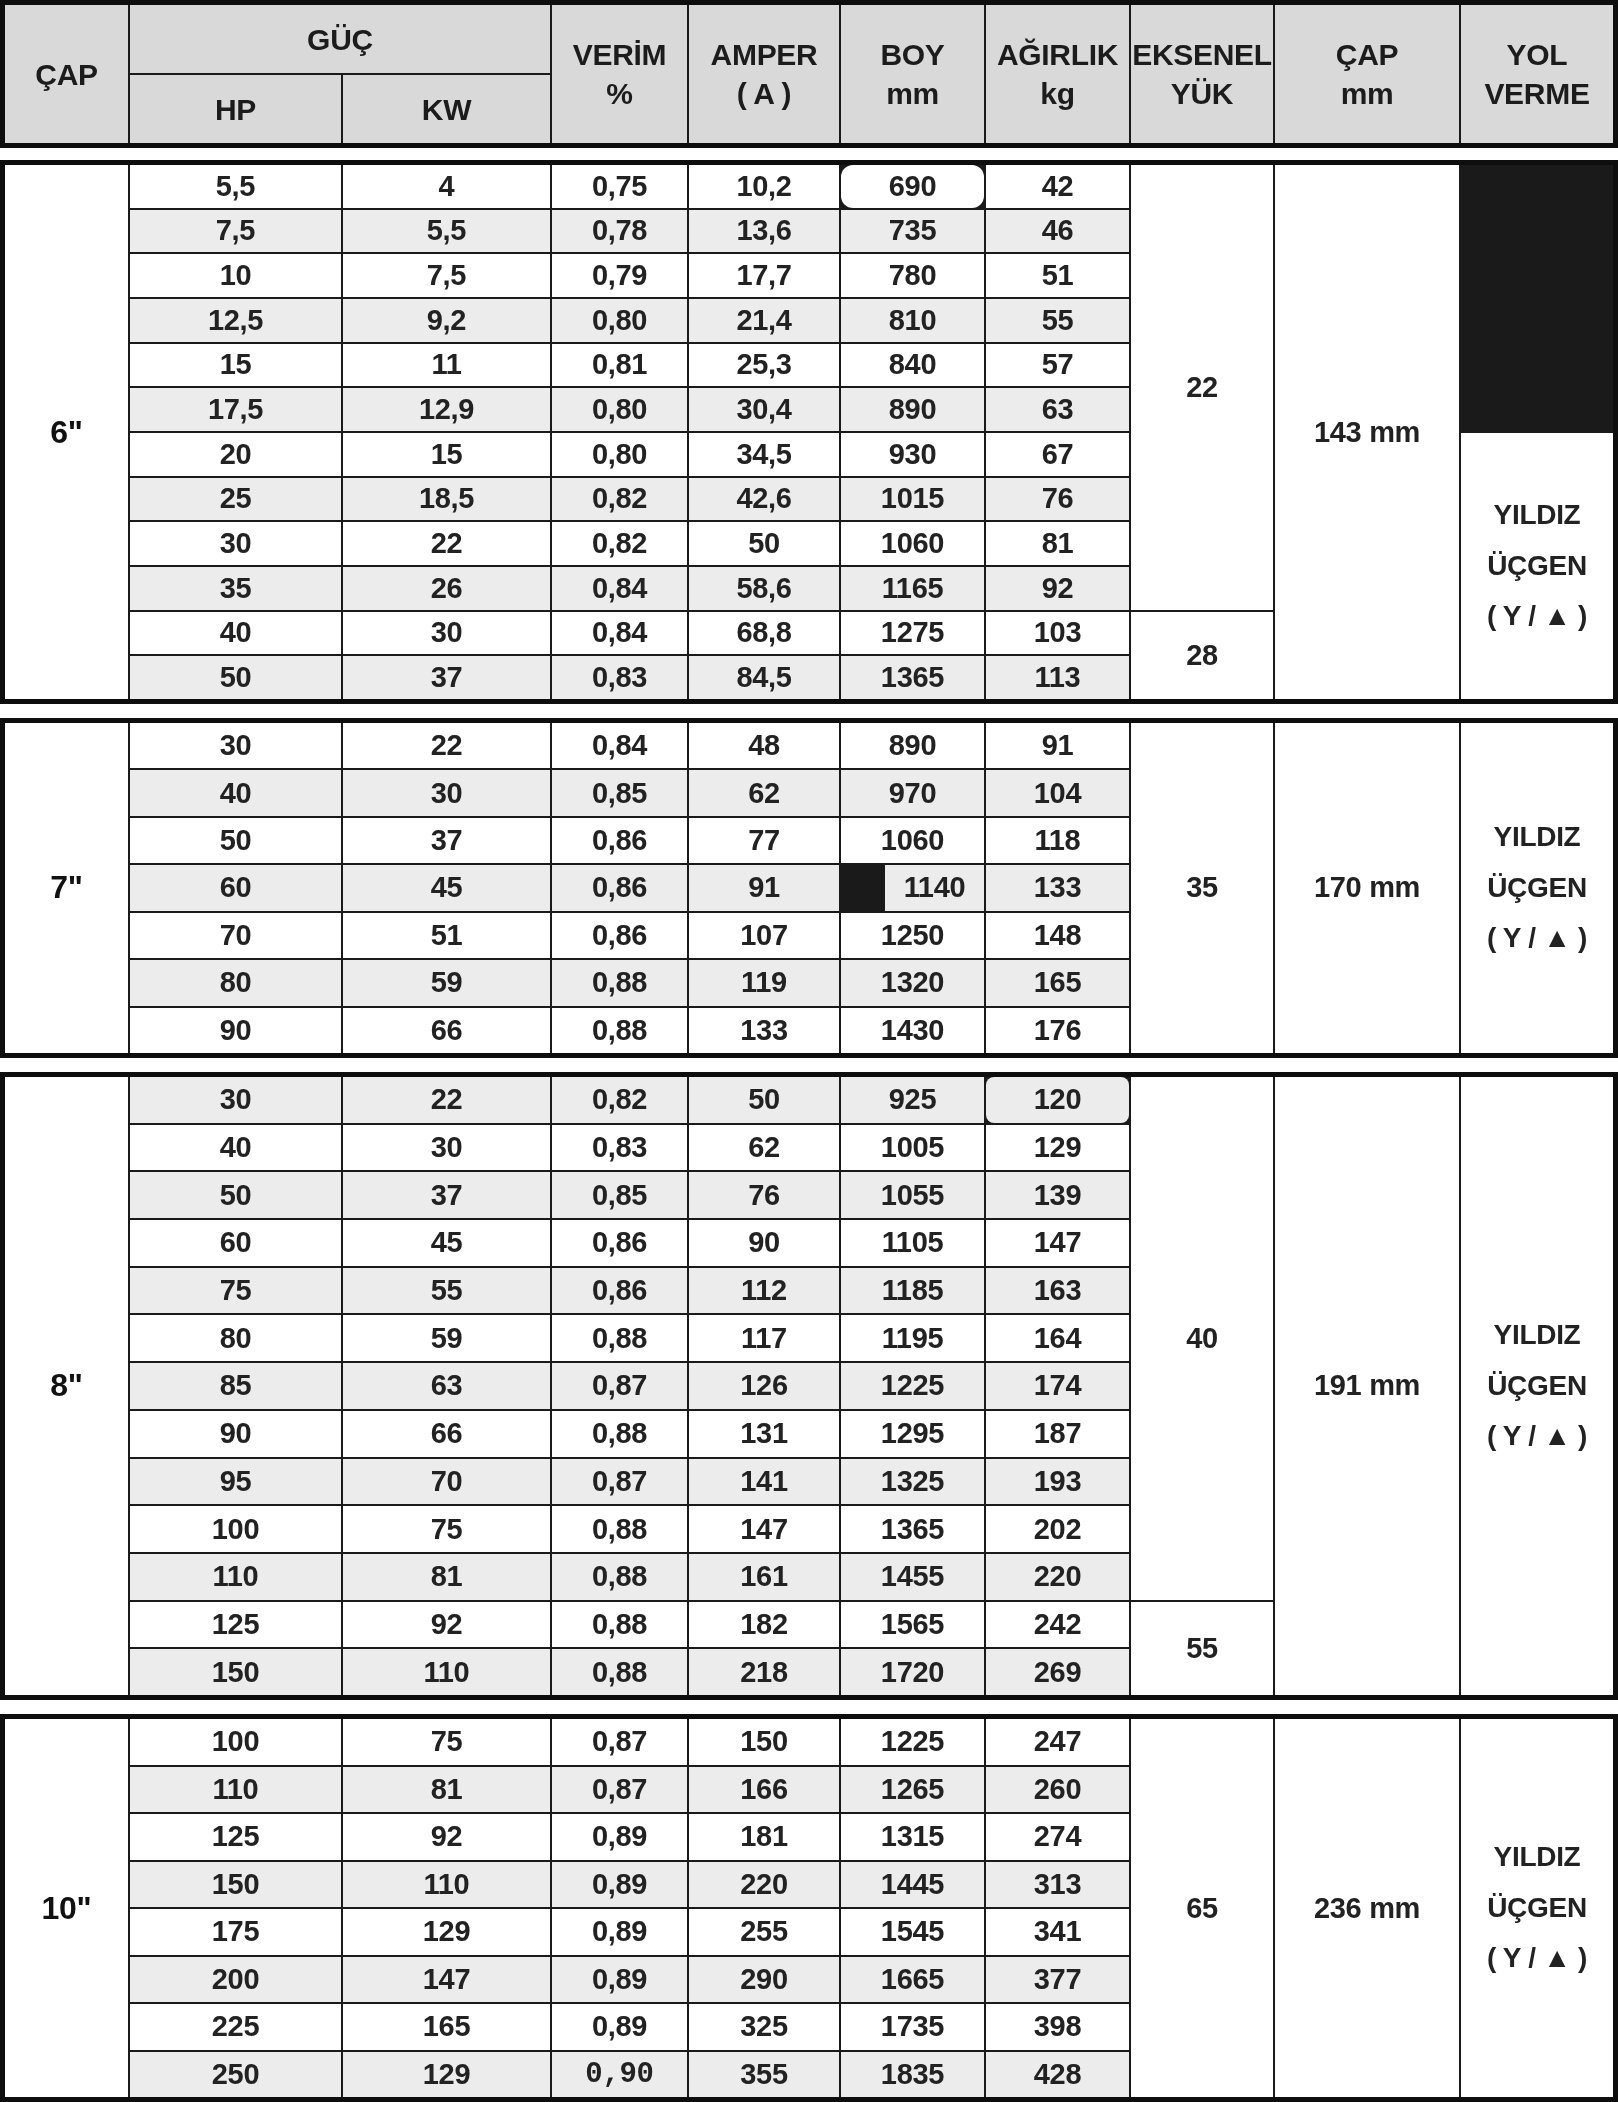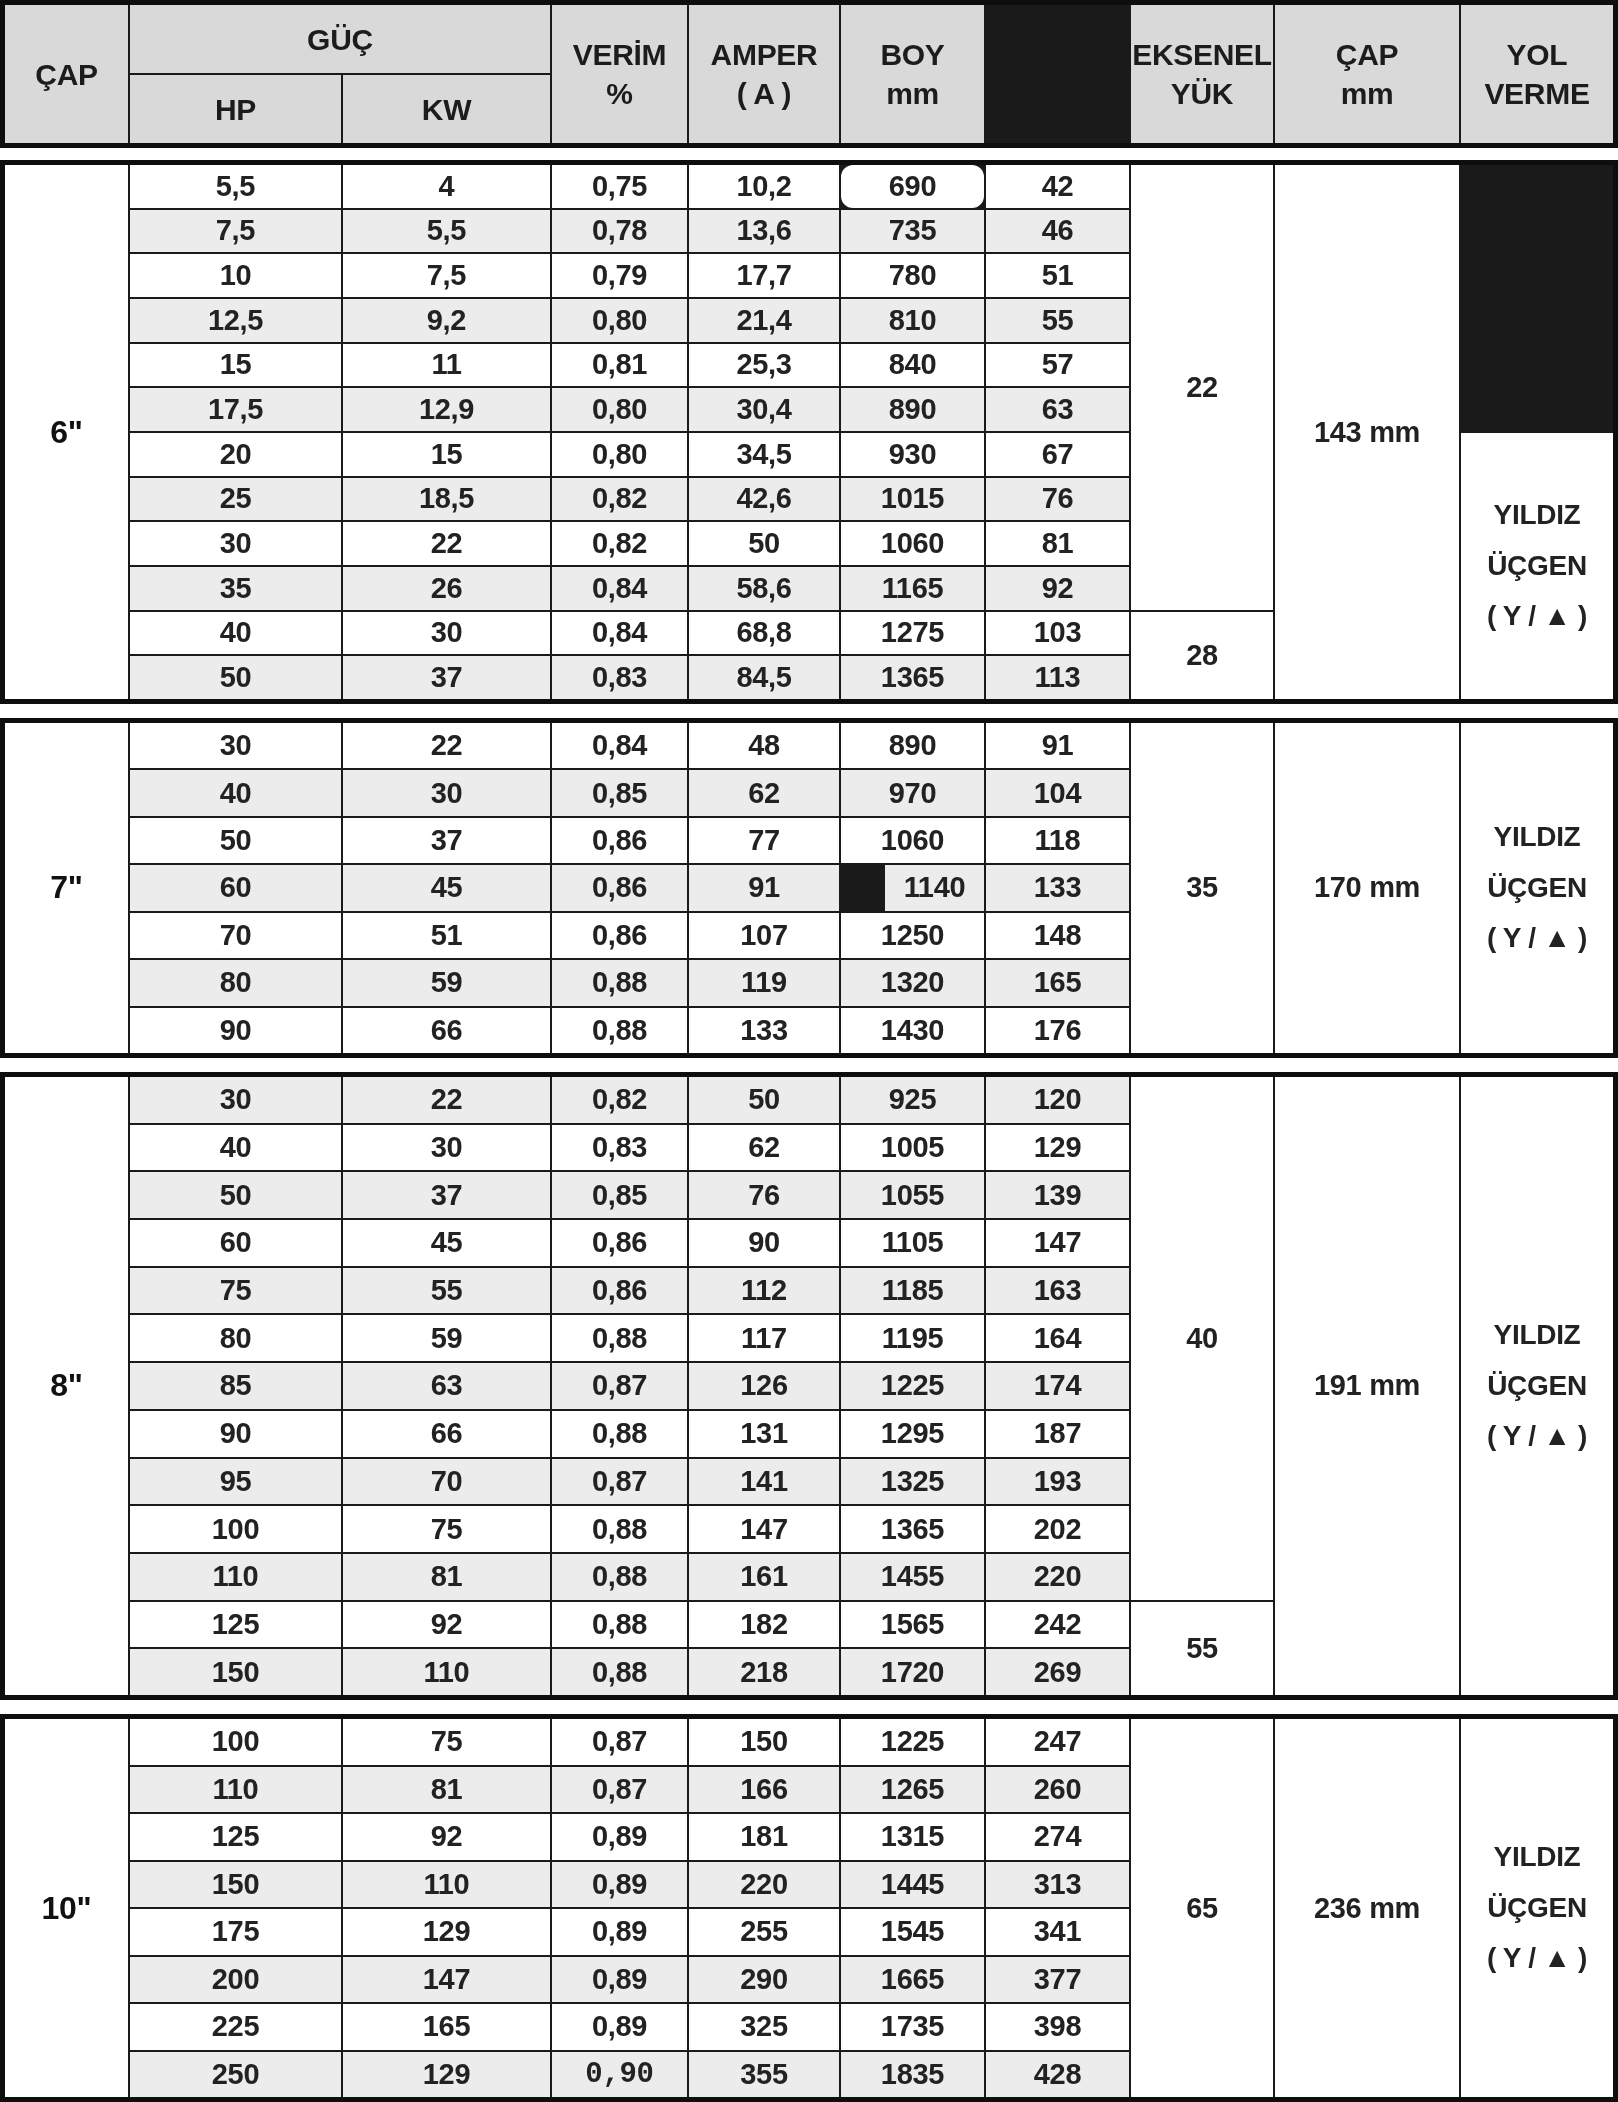--- a/index.html
+++ b/index.html
@@ -57,20 +57,24 @@
       <span class="line">VERİM</span>
       <span class="line">%</span>
     </div>
     <div class="c hc" style="grid-column:5;grid-row:1 / span 2;">
       <span class="line">AMPER</span>
       <span class="line">( A )</span>
     </div>
     <div class="c hc" style="grid-column:6;grid-row:1 / span 2;">
       <span class="line">BOY</span>
       <span class="line">mm</span>
+    </div>
+    <div class="c hc" style="grid-column:7;grid-row:1 / span 2;">
+      <span class="line">AĞIRLIK</span>
+      <span class="line">kg</span>
     </div>
     <div class="c hc" style="grid-column:8;grid-row:1 / span 2;">
       <span class="line">EKSENEL</span>
       <span class="line">YÜK</span>
     </div>
     <div class="c hc" style="grid-column:9;grid-row:1 / span 2;">
       <span class="line">ÇAP</span>
       <span class="line">mm</span>
     </div>
     <div class="c hc" style="grid-column:10;grid-row:1 / span 2;">
@@ -214,21 +218,21 @@
         <span class="line">( Y / ▲ )</span>
       </div>
     </div>
   <div class="block sec h-s2" style="grid-template-rows: repeat(13, 1fr);">
       <div class="c label" style="grid-area: 1 / 1 / span 13;">8"</div>
       <div class="c shaded" style="grid-area: 1 / 2;">30</div>
       <div class="c shaded" style="grid-area: 1 / 3;">22</div>
       <div class="c shaded" style="grid-area: 1 / 4;">0,82</div>
       <div class="c shaded" style="grid-area: 1 / 5;">50</div>
       <div class="c shaded" style="grid-area: 1 / 6;">925</div>
-      <div class="c shaded" style="grid-area: 1 / 7;">120</div>
+      <div class="c shaded" style="grid-area: 1 / 7; border-radius: 8px;">120</div>
       <div class="c" style="grid-area: 2 / 2;">40</div>
       <div class="c" style="grid-area: 2 / 3;">30</div>
       <div class="c" style="grid-area: 2 / 4;">0,83</div>
       <div class="c" style="grid-area: 2 / 5;">62</div>
       <div class="c" style="grid-area: 2 / 6;">1005</div>
       <div class="c" style="grid-area: 2 / 7;">129</div>
       <div class="c shaded" style="grid-area: 3 / 2;">50</div>
       <div class="c shaded" style="grid-area: 3 / 3;">37</div>
       <div class="c shaded" style="grid-area: 3 / 4;">0,85</div>
       <div class="c shaded" style="grid-area: 3 / 5;">76</div>

